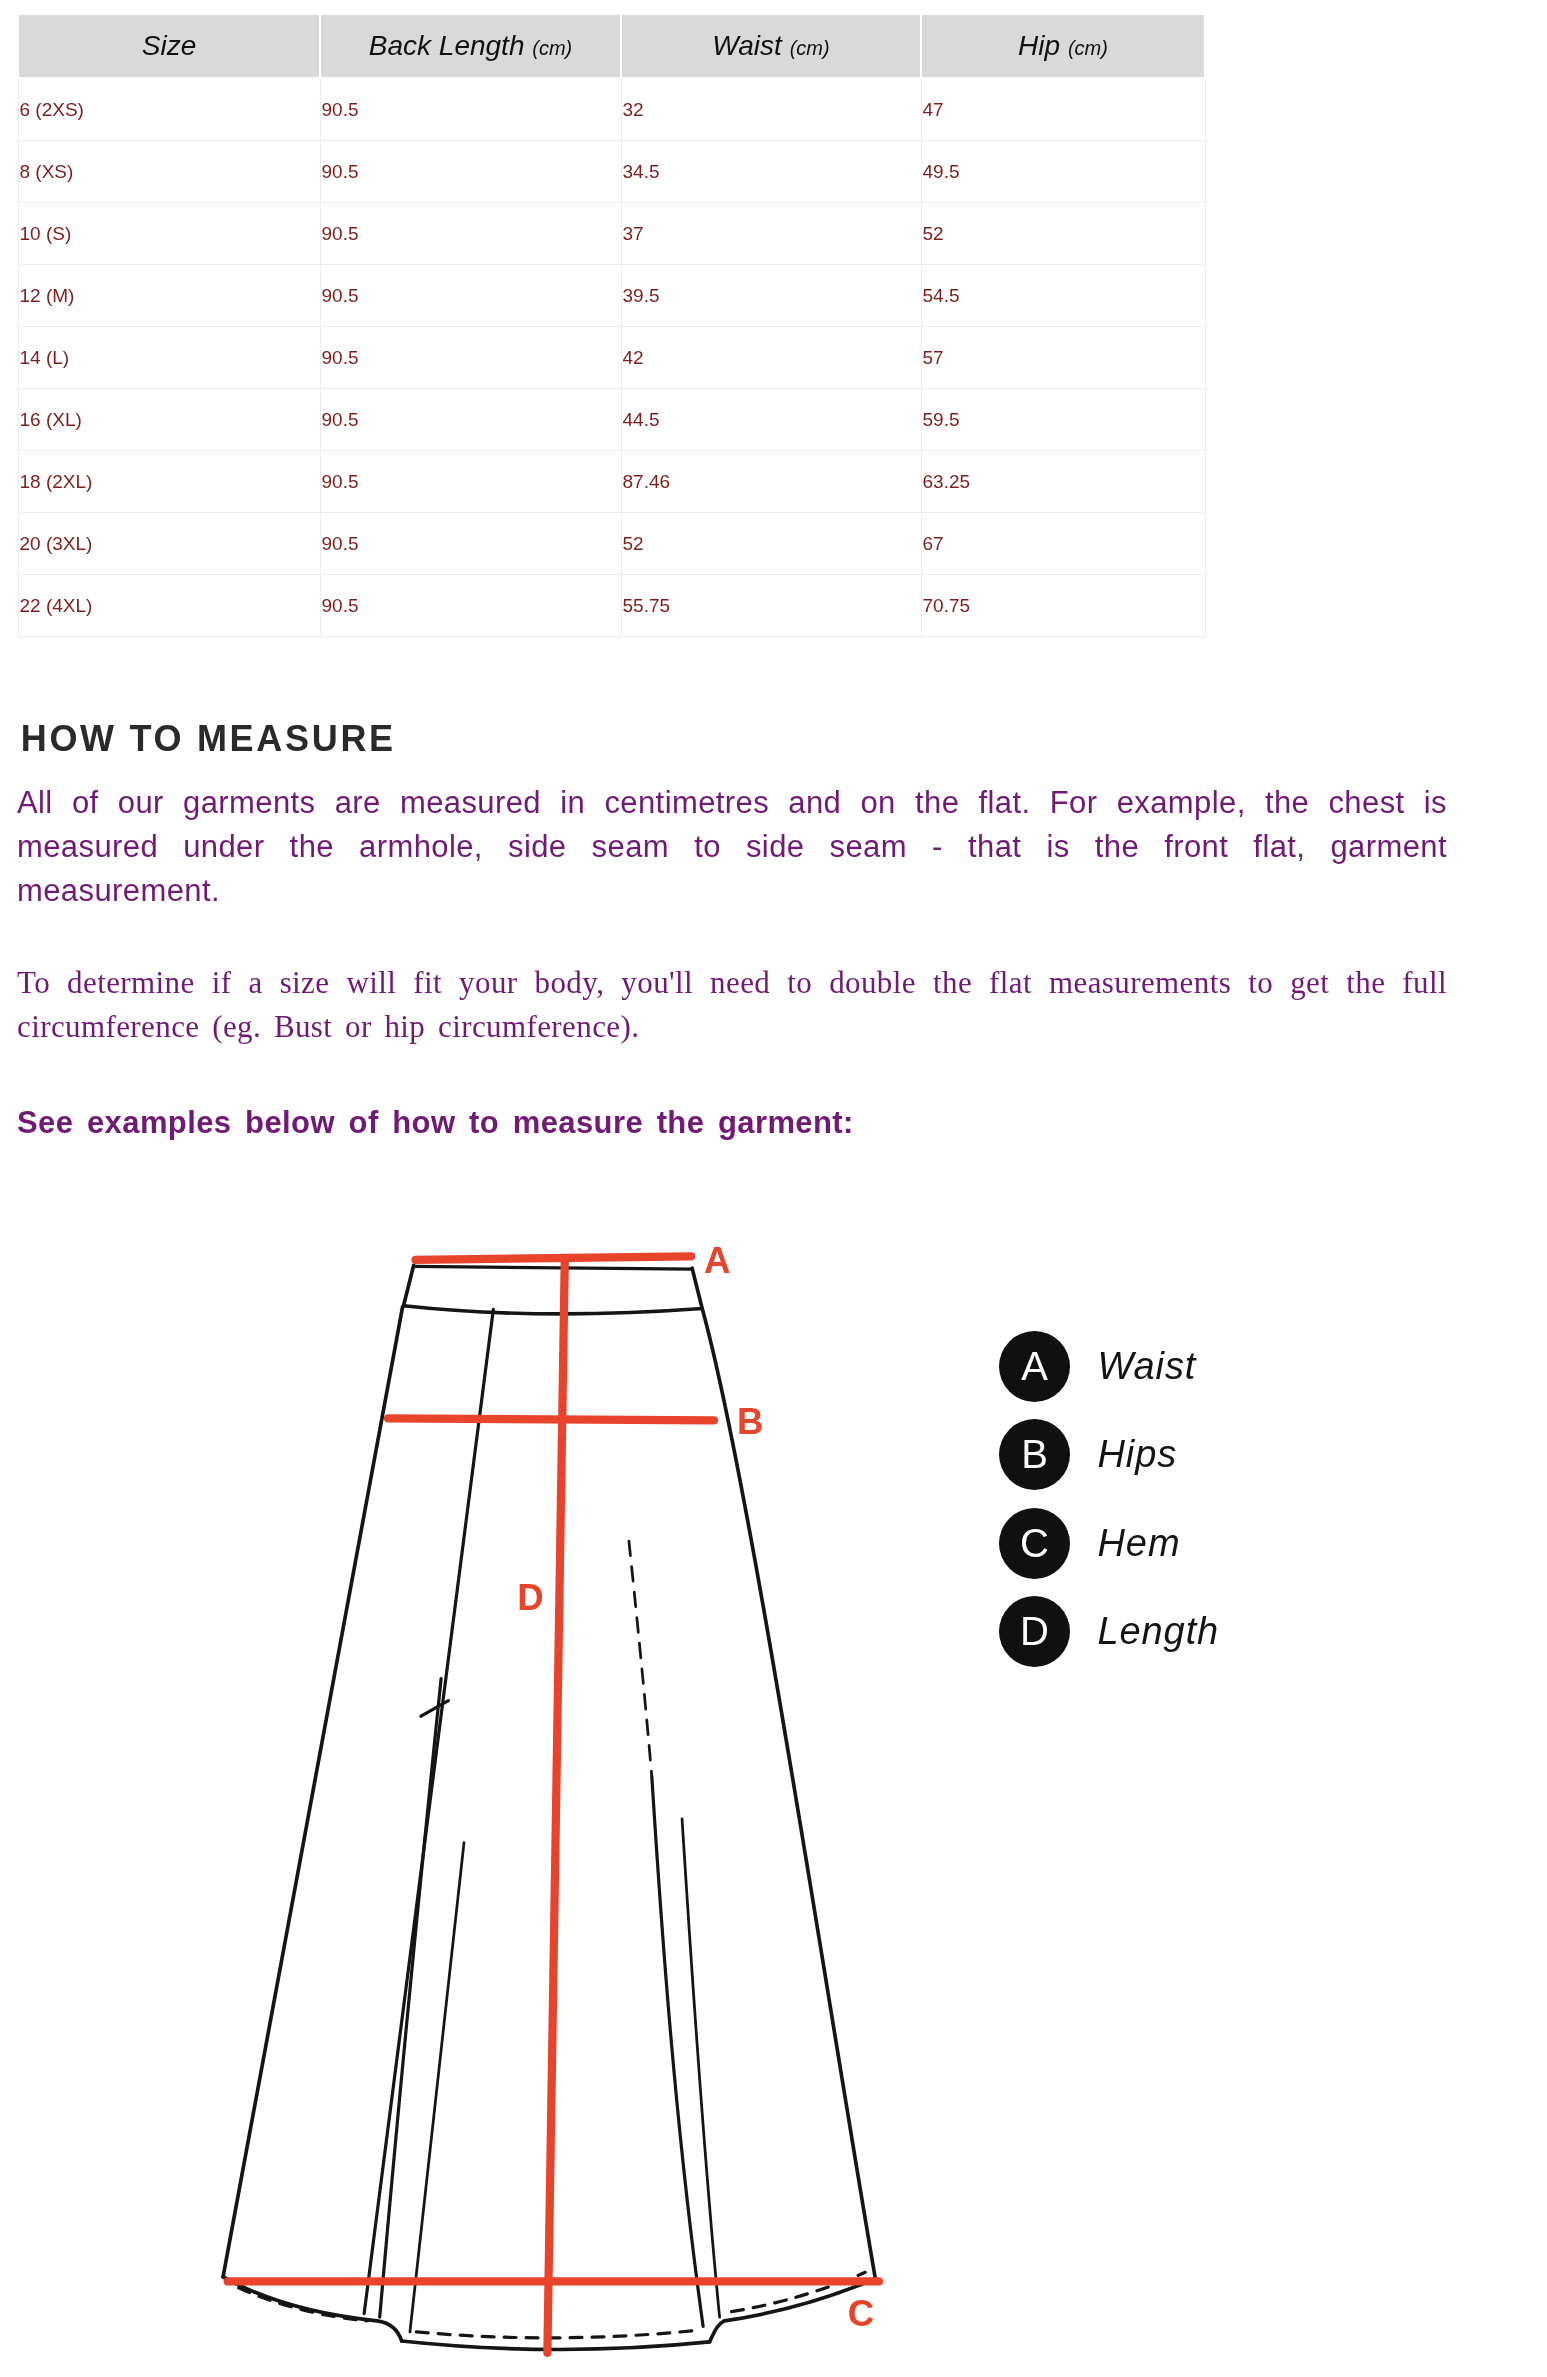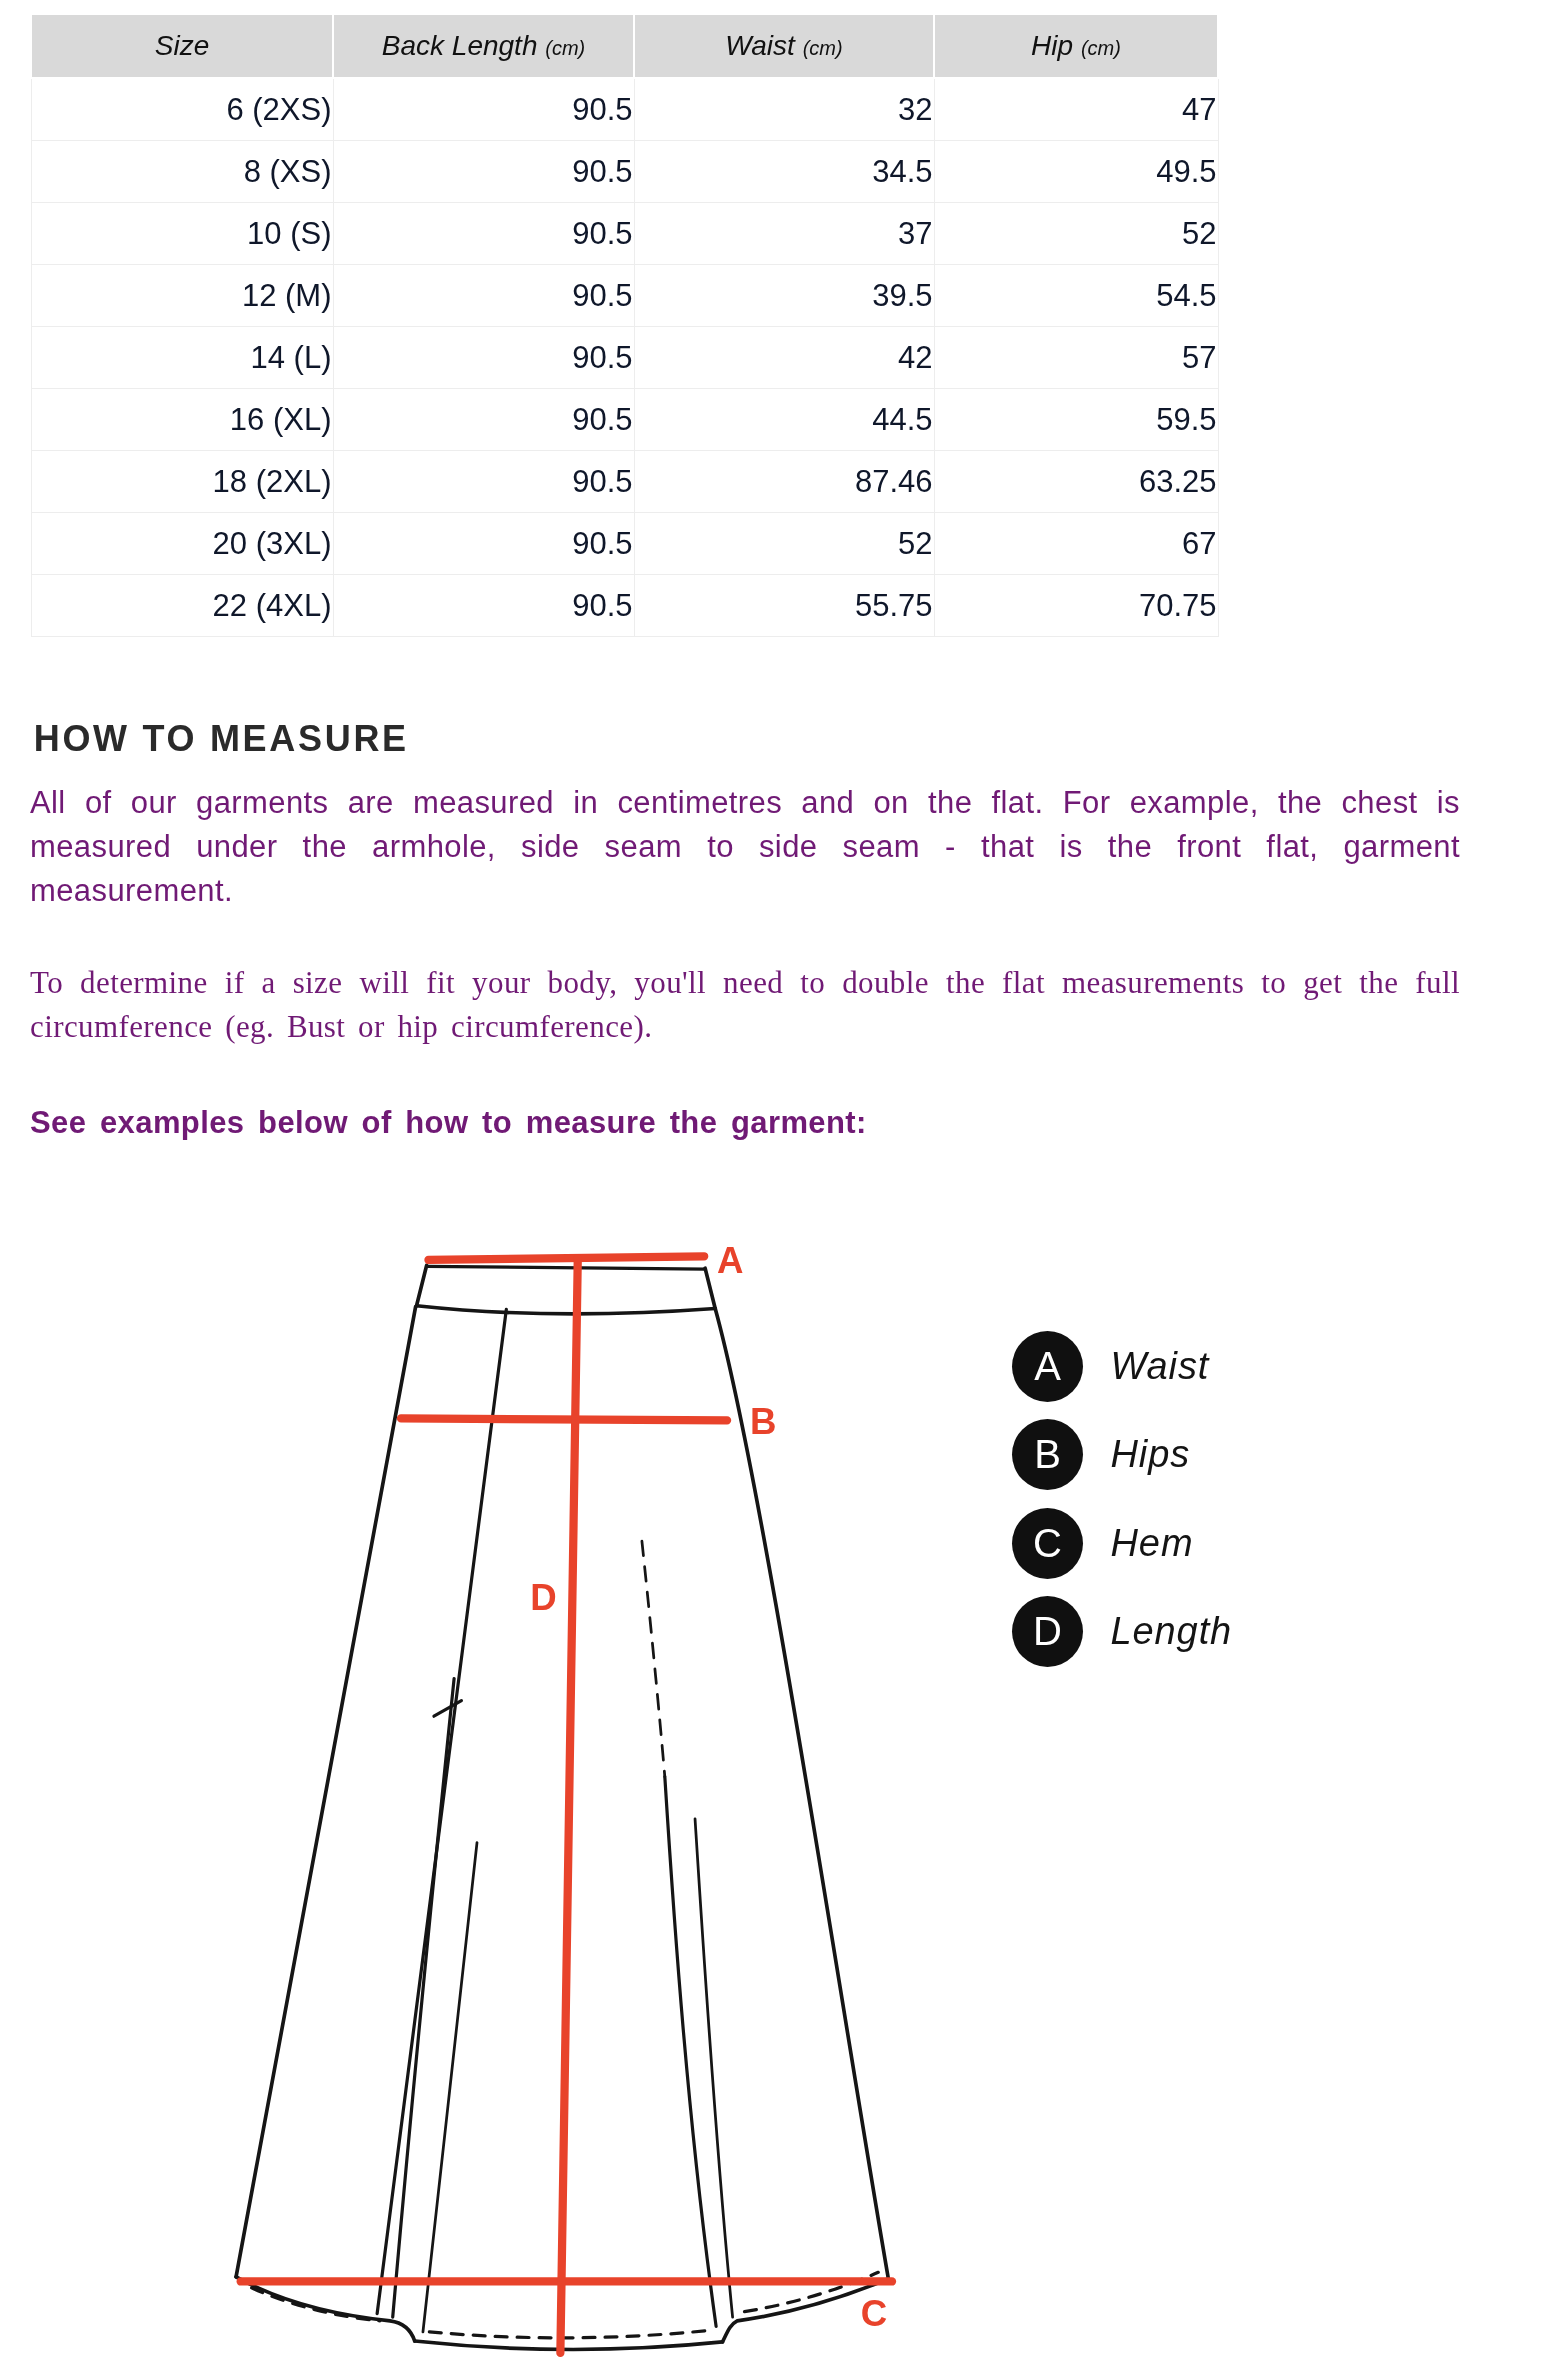--- a/index.html
+++ b/index.html
@@ -2,21 +2,21 @@
 <html style="font-size:14.7px"><head>
 <meta charset="utf-8">
 <style>
   html,body { margin:0; padding:0; background:#ffffff; }
   body {
     width:1547px; height:2377px; overflow:hidden;
     font-family:"Liberation Sans", sans-serif;
     color:#1c1c1c;
     -webkit-font-smoothing:antialiased;
   }
-  .page { padding:13px 0 0 4px;margin-left:26px; }
+  .page { padding:13px 0 0 17px; }
 
   
   table.size-chart {
     border-collapse:collapse;
     width:1187px;
     table-layout:fixed;
   }
   table.size-chart th {
     background:#d9d9d9;
     border:2.7px solid #ffffff;
@@ -24,24 +24,24 @@
     font-style:italic;
     font-weight:normal;
     font-size:28px;
     text-align:center;
     color:#111;
   }
   table.size-chart th .unit { font-size:20px; }
   table.size-chart td {
     border:1.8px solid #ededed;
     height:59px;
-    text-align:right;
+    text-align:left;
     vertical-align:middle;
-    font-size:31px;
-    color:#0f172a;
+    font-size:19px;
+    color:#7f1d1d;
     background:#fff;
   }
 
   
   h2.measure-heading {
     margin:82px 0 22px 3.7px;
     font-size:36px;
     line-height:40px;
     font-weight:700;
     letter-spacing:2.7px;

